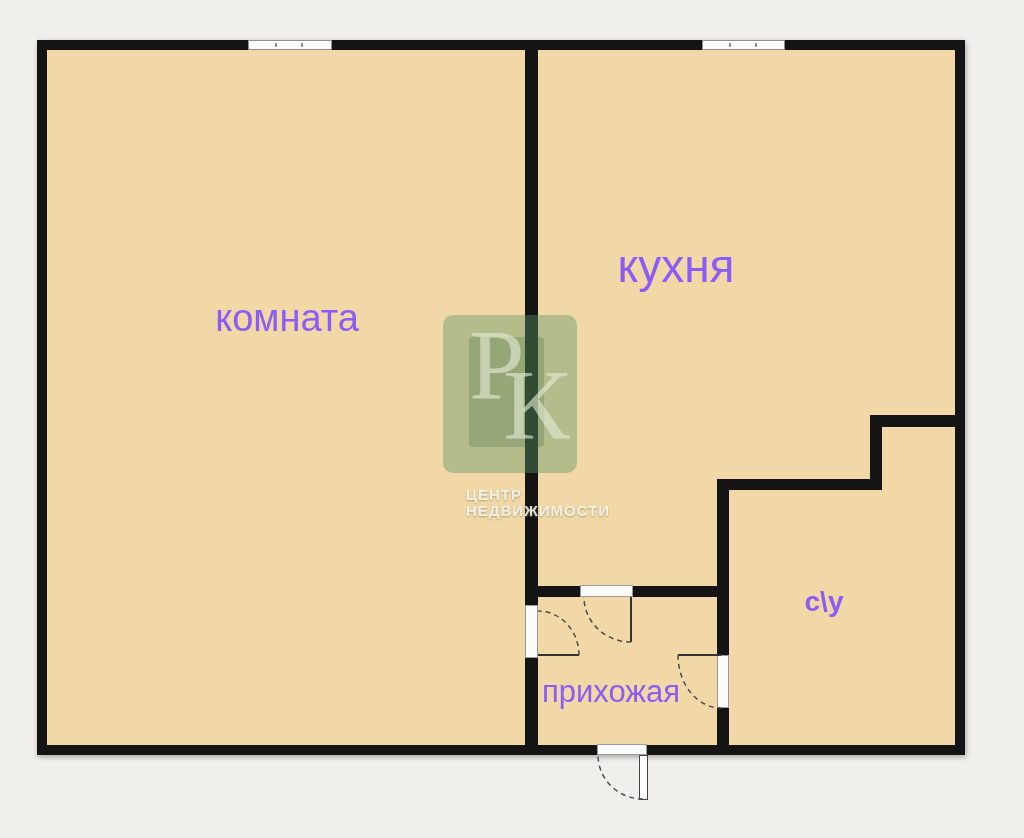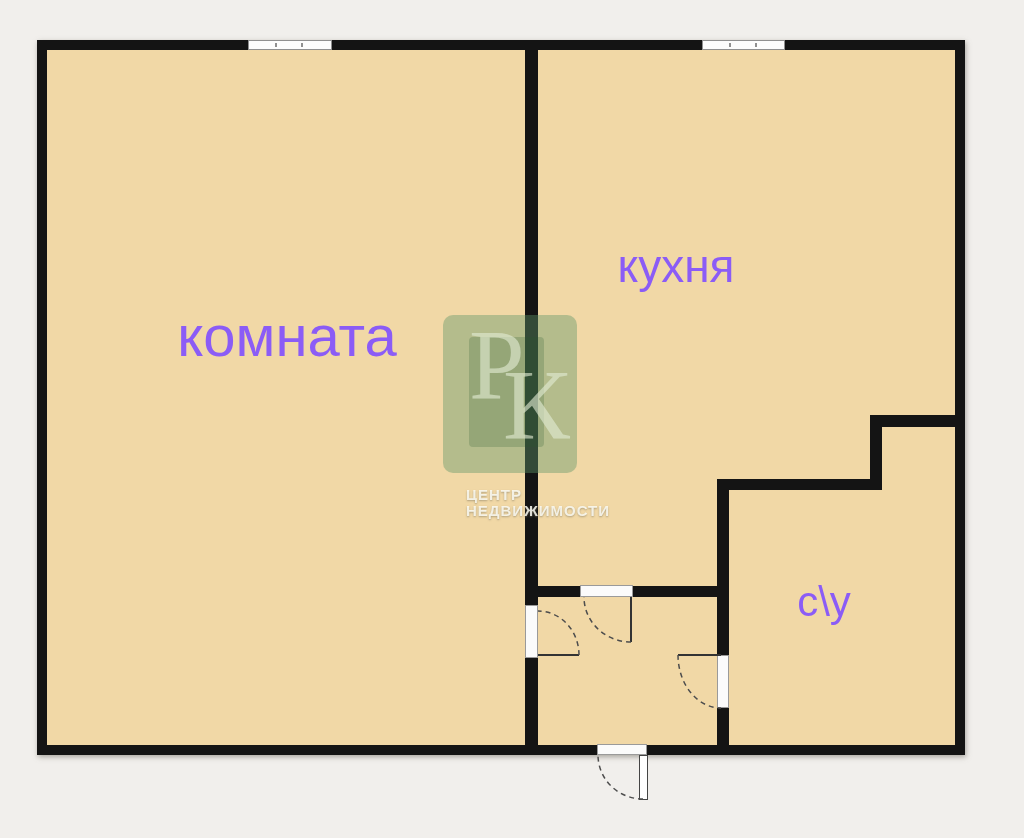--- a/index.html
+++ b/index.html
@@ -31,23 +31,23 @@
   }
   .entry-leaf{
     position:absolute;background:#ffffff;border:1.5px solid #444;
     box-sizing:border-box;
   }
   .arcs{position:absolute;left:0;top:0;width:1024px;height:838px;}
   .room-label{
     position:absolute;transform:translate(-50%,-50%);
     color:#8b5cf6;white-space:nowrap;line-height:1;
   }
-  .lbl-room{font-size:58px;margin-top:18px;}
+  .lbl-room{font-size:38px;}
   .lbl-kitchen{font-size:46px;}
-  .lbl-bath{font-size:42px;}
+  .lbl-bath{font-size:28px;font-weight:bold;}
   .lbl-hall{font-size:31px;}
   .wm{
     position:absolute;left:443px;top:315px;width:134px;height:158px;
     background:rgba(95,150,105,0.42);border-radius:10px;
   }
   .wm-inner{
     position:absolute;left:26px;top:22px;width:75px;height:110px;
     background:rgba(40,90,45,0.22);border-radius:4px;
   }
   .wm-letter{
@@ -117,14 +117,15 @@
     <span class="wm-letter wm-k">К</span>
   </div>
   <div class="wm-caption">
     <div>ЦЕНТР</div>
     <div>НЕДВИЖИМОСТИ</div>
   </div>
 
   <div class="room-label lbl-room" style="left:287px;top:318px">комната</div>
   <div class="room-label lbl-kitchen" style="left:676px;top:266px">кухня</div>
   <div class="room-label lbl-bath" style="left:824px;top:602px">с\у</div>
+  <div class="room-label lbl-hall" style="left:611px;top:691px">прихожая</div>
 
 </div>
 
 </body></html>

